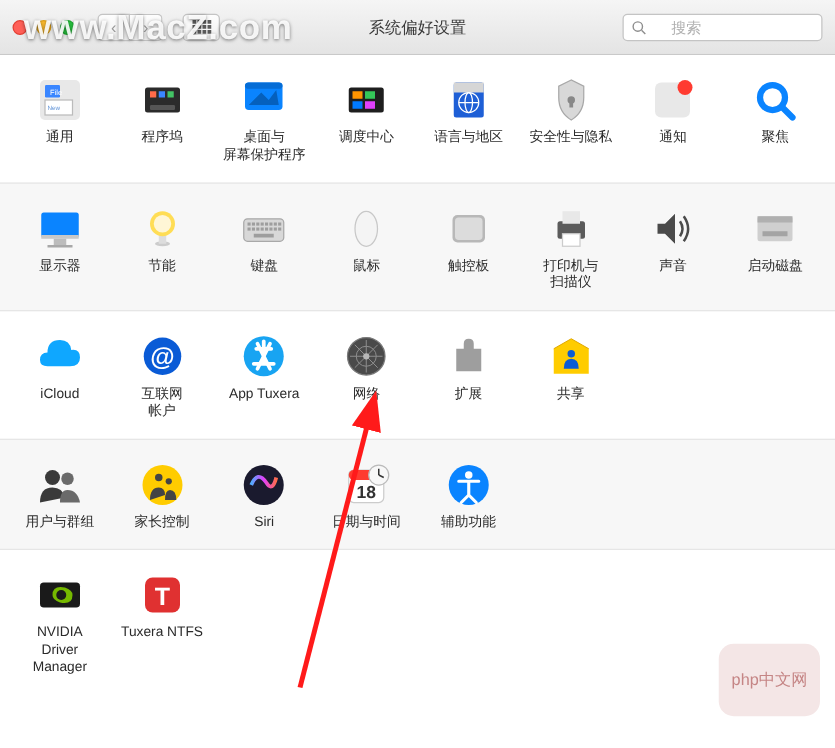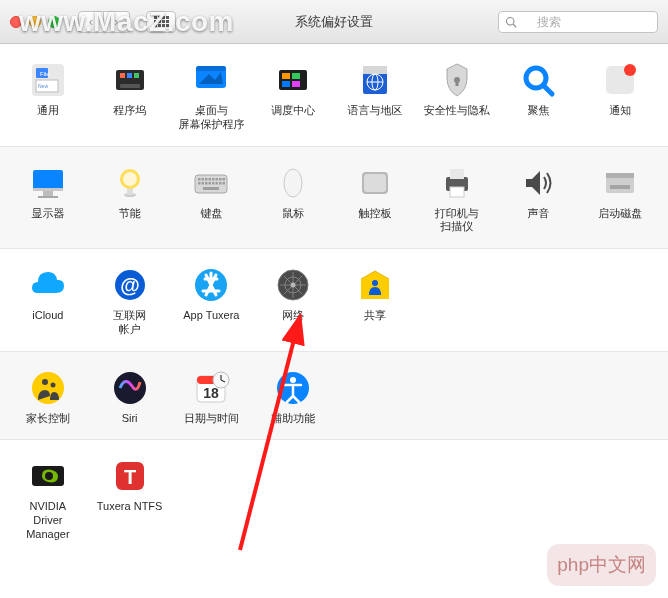--- a/index.html
+++ b/index.html
@@ -21,21 +21,21 @@
   .search { margin-left: auto; width: 160px; height: 22px; background: #fff; border: 1px solid #c4c4c4; border-radius: 4px; display: flex; align-items: center; padding: 0 6px; gap: 20px; }
   .search svg { width: 12px; height: 12px; flex-shrink: 0; }
   .search input { border: none; outline: none; font-size: 12px; width: 100%; color: #333; }
   .search input::placeholder { color: #b0b0b0; }
   .section { display: grid; grid-template-columns: repeat(8, 1fr); padding: 14px 8px 12px; gap: 2px 2px; }
   .section.alt { background: #f7f7f7; border-top: 1px solid #e6e6e6; border-bottom: 1px solid #e6e6e6; }
   .pref { display: flex; flex-direction: column; align-items: center; text-align: center; cursor: pointer; padding: 2px; }
   .pref .ic { width: 40px; height: 40px; display: flex; align-items: center; justify-content: center; margin-bottom: 4px; }
   .pref .lbl { font-size: 11px; color: #2b2b2b; line-height: 1.25; white-space: pre-line; }
   .watermark { position: absolute; top: 6px; left: 19px; font-size: 28px; font-weight: 600; color: rgba(255,255,255,0.9); text-shadow: 0 1px 3px rgba(0,0,0,0.5); pointer-events: none; z-index: 10; letter-spacing: 0.5px; }
-  .php-badge { position: absolute; right: 12px; bottom: 12px; background: #f4e6e6; color: #c58585; font-size: 19px; padding: 8px 10px; border-radius: 12px; font-weight: 500; }
+  .php-badge { position: absolute; right: 12px; bottom: 25px; background: #f4e6e6; color: #c58585; font-size: 13px; padding: 20px 10px; border-radius: 12px; font-weight: 500; }
   .arrow { position: absolute; pointer-events: none; z-index: 5; }
   svg.ico { width: 40px; height: 40px; }
 </style>
 </head>
 <body>
 
 <div class="titlebar">
   <div class="traffic">
     <div class="light red"></div>
     <div class="light yellow"></div>
@@ -138,34 +138,34 @@
             <path d="M20 4 L10 9 L10 18 Q10 30 20 36 Q30 30 30 18 L30 9 Z" fill="#d8d8d8" stroke="#a8a8a8"></path>
             <circle cx="20" cy="20" r="3" fill="#888"></circle>
             <rect x="18.5" y="20" width="3" height="6" fill="#888"></rect>
           </svg>
         </div>
         <div class="lbl">安全性与隐私</div>
       </div>
       <div class="pref">
         <div class="ic">
           <svg class="ico" viewBox="0 0 40 40">
+            <rect x="6" y="6" width="28" height="28" rx="5" fill="#e8e8e8"></rect>
+            <circle cx="30" cy="10" r="6" fill="#ff3b30"></circle>
+          </svg>
+        </div>
+        <div class="lbl">通知</div>
+      </div>
+      <div class="pref">
+        <div class="ic">
+          <svg class="ico" viewBox="0 0 40 40">
             <circle cx="18" cy="18" r="10" fill="none" stroke="#0a84ff" stroke-width="5"></circle>
             <line x1="26" y1="26" x2="34" y2="34" stroke="#0a84ff" stroke-width="5" stroke-linecap="round"></line>
           </svg>
         </div>
         <div class="lbl">聚焦</div>
-      </div>
-      <div class="pref">
-        <div class="ic">
-          <svg class="ico" viewBox="0 0 40 40">
-            <rect x="6" y="6" width="28" height="28" rx="5" fill="#e8e8e8"></rect>
-            <circle cx="30" cy="10" r="6" fill="#ff3b30"></circle>
-          </svg>
-        </div>
-        <div class="lbl">通知</div>
       </div>
     </div>
     <div class="section alt">
       <div class="pref">
         <div class="ic">
           <svg class="ico" viewBox="0 0 40 40">
             <rect x="5" y="7" width="30" height="20" rx="2" fill="#0a84ff"></rect>
             <rect x="5" y="25" width="30" height="3" fill="#c8c8c8"></rect>
             <rect x="15" y="28" width="10" height="5" fill="#bcbcbc"></rect>
             <rect x="10" y="33" width="20" height="2" fill="#a8a8a8"></rect>
@@ -306,30 +306,49 @@
               <circle cx="20" cy="20" r="8" fill="none"></circle>
             </g>
             <circle cx="20" cy="20" r="2.5" fill="#b8b8b8"></circle>
           </svg>
         </div>
         <div class="lbl">网络</div>
       </div>
       <div class="pref">
         <div class="ic">
           <svg class="ico" viewBox="0 0 40 40">
+            <path d="M10 14 L10 32 L30 32 L30 14 L24 14 L24 10 Q24 6 20 6 Q16 6 16 10 L16 14 Z" fill="#9e9e9e"></path>
+          </svg>
+        </div>
+        <div class="lbl">扩展</div>
+      </div>
+      <div class="pref">
+        <div class="ic">
+          <svg class="ico" viewBox="0 0 40 40">
             <path d="M6 14 L20 6 L34 14 L34 34 L6 34 Z" fill="#ffcc00"></path>
             <path d="M6 14 L20 6 L34 14" fill="none" stroke="#e0a800" stroke-width="0.8"></path>
             <circle cx="20" cy="18" r="3" fill="#0a5bd6"></circle>
             <path d="M14 30 Q14 22 20 22 Q26 22 26 30" fill="#0a5bd6"></path>
           </svg>
         </div>
         <div class="lbl">共享</div>
       </div>
     </div>
     <div class="section alt">
+      <div class="pref">
+        <div class="ic">
+          <svg class="ico" viewBox="0 0 40 40">
+            <circle cx="14" cy="14" r="6" fill="#3a3a3a"></circle>
+            <circle cx="26" cy="15" r="5" fill="#6a6a6a"></circle>
+            <path d="M4 34 Q4 22 14 22 Q22 22 24 30" fill="#3a3a3a"></path>
+            <path d="M20 34 Q20 24 26 24 Q34 24 36 34" fill="#6a6a6a"></path>
+          </svg>
+        </div>
+        <div class="lbl">用户与群组</div>
+      </div>
       <div class="pref">
         <div class="ic">
           <svg class="ico" viewBox="0 0 40 40">
             <circle cx="20" cy="20" r="16" fill="#ffcc00"></circle>
             <circle cx="17" cy="14" r="3" fill="#444"></circle>
             <circle cx="25" cy="17" r="2.5" fill="#444"></circle>
             <path d="M10 32 Q10 22 17 22 Q22 22 22 28" fill="#444"></path>
             <path d="M22 32 Q22 24 26 24 Q31 24 31 32" fill="#444"></path>
           </svg>
         </div>

